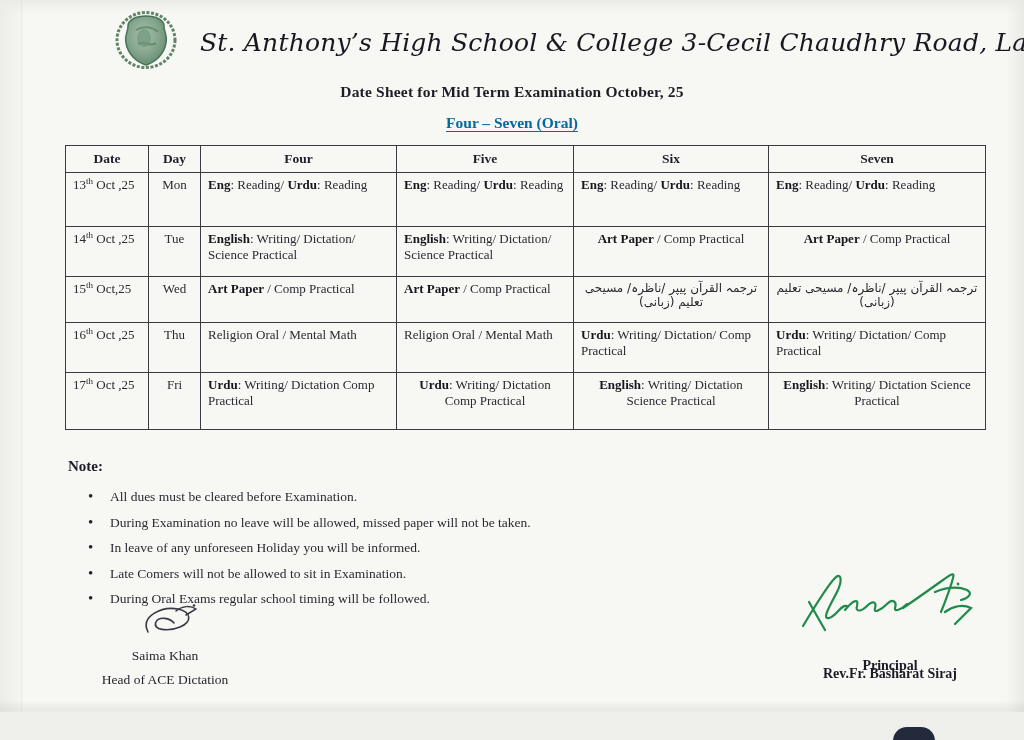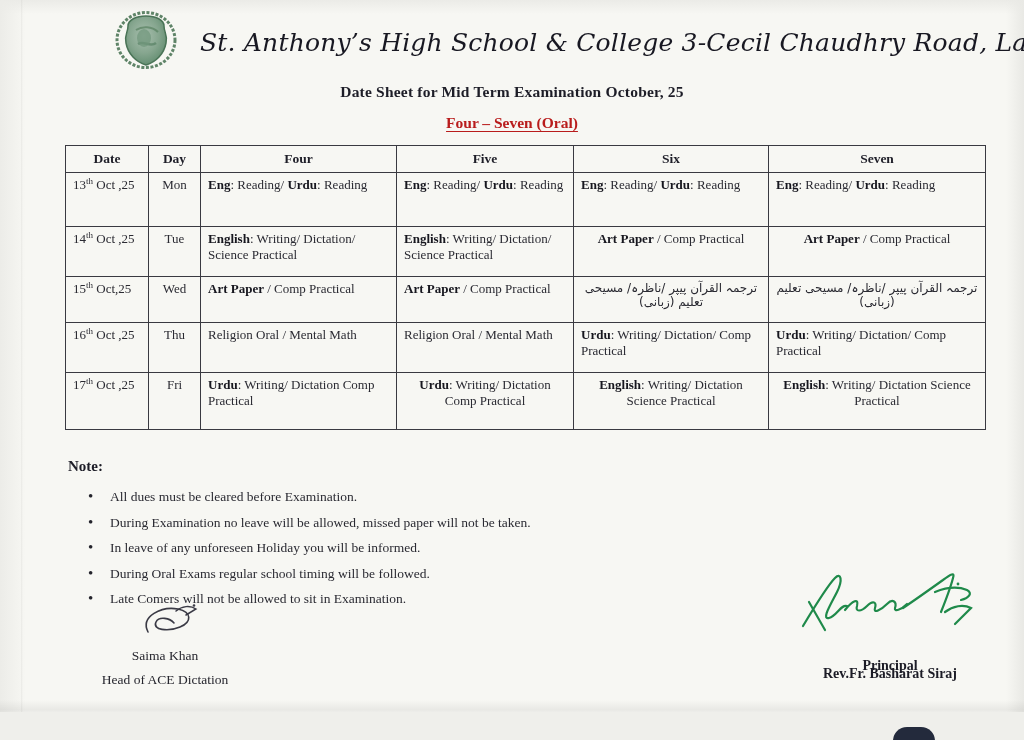--- a/index.html
+++ b/index.html
@@ -31,21 +31,21 @@
     text-align: center; font-family: "DejaVu Serif", "Liberation Serif", serif;
     font-style: italic; font-size: 25px; font-weight: 500; color: #181822;
     letter-spacing: 0.2px; white-space: nowrap;
   }
   .doc-title {
     position: absolute; left: 0; right: 0; top: 83px; text-align: center;
     font-size: 15.5px; font-weight: bold; color: #1d1d27; letter-spacing: 0.2px;
   }
   .section-heading {
     position: absolute; left: 0; right: 0; top: 114px; text-align: center;
-    font-size: 15.5px; font-weight: bold; color: #b91c1c;
+    font-size: 15.5px; font-weight: bold; color: #0369a1;
     text-decoration: underline; text-underline-offset: 3px;
   }
 
   
   table.datesheet {
     position: absolute; left: 65px; top: 145px; width: 920px;
     border-collapse: collapse; table-layout: fixed;
     font-size: 13px; color: #2a2a32;
   }
   table.datesheet col.c-date { width: 83px; }
@@ -184,22 +184,22 @@
           <td class="align-center"><b>English</b>: Writing/ Dictation Science Practical</td>
         </tr>
       </tbody>
   </table>
 
   <div class="note-heading">Note:</div>
   <ul class="note-list">
       <li>All dues must be cleared before Examination.</li>
       <li>During Examination no leave will be allowed, missed paper will not be taken.</li>
       <li>In leave of any unforeseen Holiday you will be informed.</li>
+      <li>Late Comers will not be allowed to sit in Examination.</li>
       <li>During Oral Exams regular school timing will be followed.</li>
-      <li>Late Comers will not be allowed to sit in Examination.</li>
     </ul>
 
   <svg class="sig-left-scribble" viewBox="0 0 70 42">
     <path d="M12 30 C4 14, 26 4, 42 7 C56 10, 56 20, 44 25 C32 30, 16 28, 20 20 C23 14, 34 16, 38 21" fill="none" stroke="#3a3a45" stroke-width="1.6" stroke-linecap="round"></path>
     <path d="M40 9 C46 4, 54 3, 60 7 L50 13" fill="none" stroke="#3a3a45" stroke-width="1.5" stroke-linecap="round"></path>
     <circle cx="58" cy="3.5" r="1.3" fill="#3a3a45"></circle>
   </svg>
   <div class="sig-left-name">Saima Khan</div>
   <div class="sig-left-title">Head of ACE Dictation</div>
 

